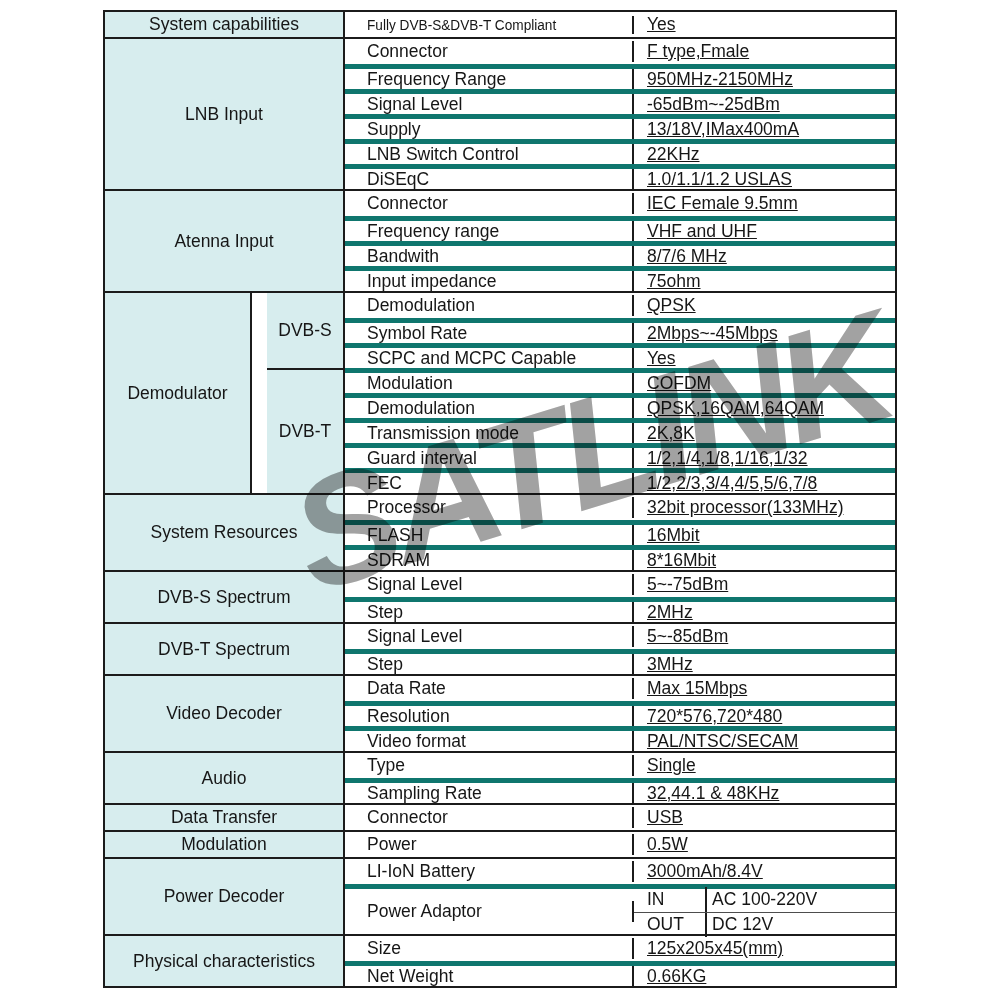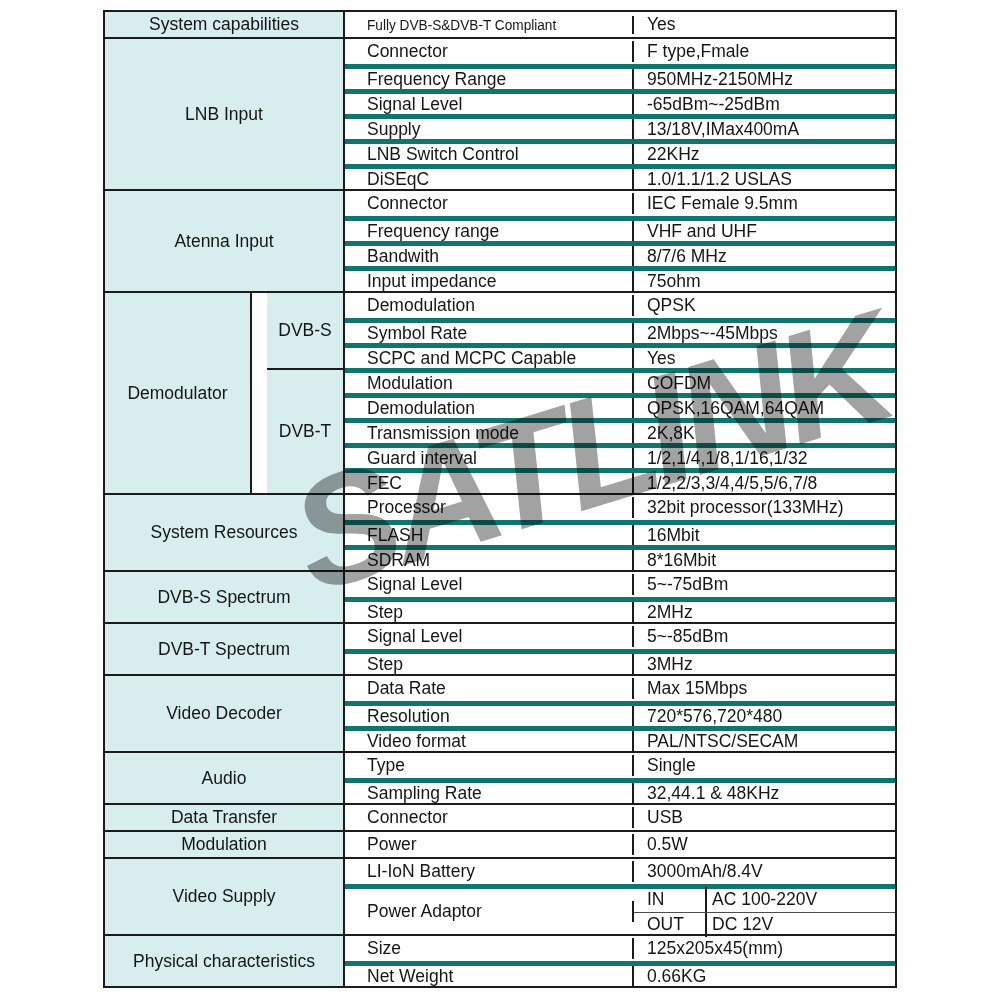--- a/index.html
+++ b/index.html
@@ -32,21 +32,21 @@
   .rows{flex:1;display:flex;flex-direction:column;min-width:0;}
   .row{display:flex;height:25px;flex:0 0 25px;box-sizing:border-box;align-items:center;}
   .row + .row{border-top:5px solid #0f766e;}
   .row.double{height:50px;flex:0 0 50px;}
   .prop{
     width:289px;flex:0 0 289px;border-right:2px solid #1b1b1b;box-sizing:border-box;
     display:flex;align-items:center;padding-left:22px;font-size:17.5px;white-space:nowrap;
   }
   .val{
     flex:1;display:flex;align-items:center;padding-left:13px;font-size:17.5px;
-    white-space:nowrap;box-sizing:border-box;min-width:0;
+    white-space:nowrap;box-sizing:border-box;min-width:0;text-decoration:underline;
   }
   .pairs{flex:1;display:flex;flex-direction:column;min-width:0;}
   .pair{display:flex;height:25px;flex:0 0 25px;box-sizing:border-box;}
   .pair + .pair{border-top:1px solid #4d4d4d;}
   .pair-label{
     width:73px;flex:0 0 73px;border-right:2px solid #1b1b1b;box-sizing:border-box;
     display:flex;align-items:center;padding-left:13px;font-size:17.5px;
   }
   .pair-val{flex:1;display:flex;align-items:center;padding-left:5px;font-size:17.5px;white-space:nowrap;}
   .condensed{font-size:15.5px;transform:scaleX(0.88);transform-origin:left center;}
@@ -314,21 +314,21 @@
         <div class="rows">
           <div class="row">
             <div class="prop">
               <div class="" style="display: inline-block;">Power</div>
             </div>
             <div class="val">0.5W</div>
           </div>
         </div>
       </div>
       <div class="section">
-        <div class="cat">Video Supply</div>
+        <div class="cat">Power Decoder</div>
         <div class="rows">
           <div class="row">
             <div class="prop">
               <div class="" style="display: inline-block;">LI-IoN Battery</div>
             </div>
             <div class="val">3000mAh/8.4V</div>
           </div>
           <div class="row double">
             <div class="prop">Power Adaptor</div>
             <div class="pairs">

